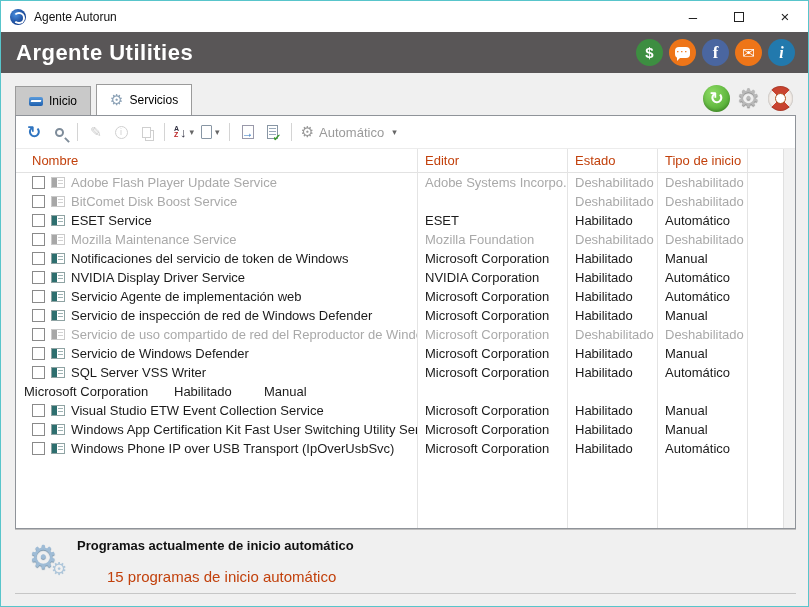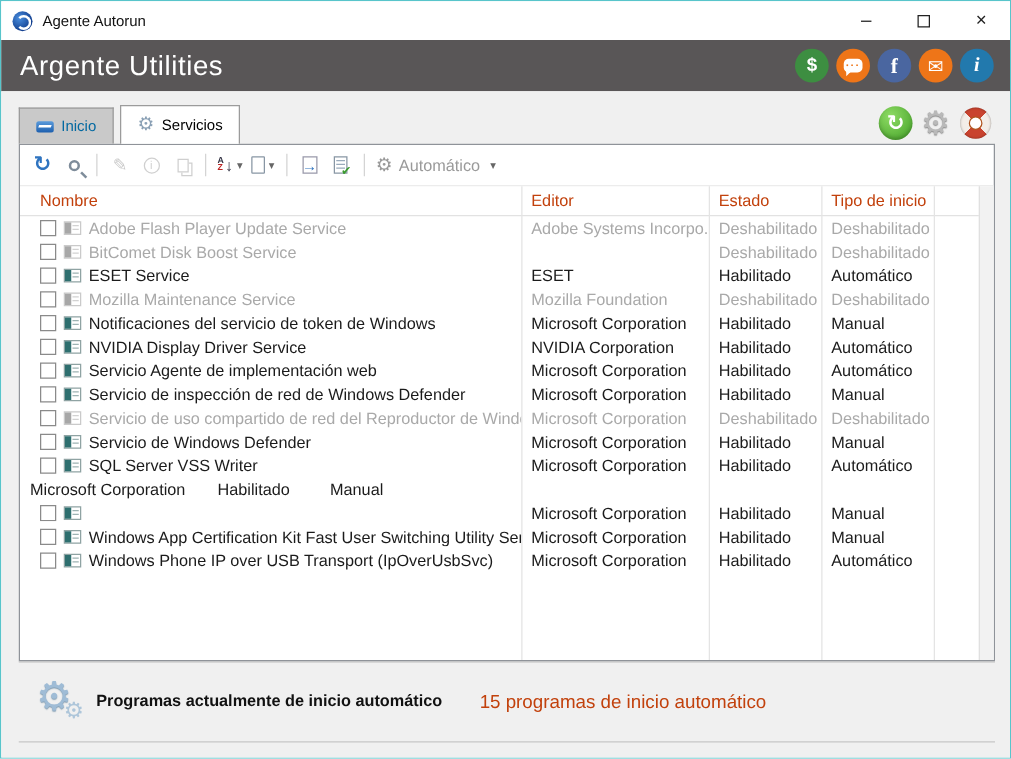--- a/index.html
+++ b/index.html
@@ -16,34 +16,34 @@
   .titlebar{height:31px;background:#fff;display:flex;align-items:center;flex:0 0 auto}
   .appicon{width:16px;height:16px;border-radius:50%;margin-left:9px;background:radial-gradient(circle at 35% 35%,#4a8ede,#123f8f 70%);position:relative}
   .appicon::after{content:"";position:absolute;left:3px;top:3px;width:8px;height:8px;border:2px solid #fff;border-left-color:transparent;border-radius:50%}
   .wtitle{font-size:12px;color:#111;margin-left:8px}
   .winbtns{margin-left:auto;display:flex;height:100%}
   .wbtn{width:46px;height:100%;display:flex;align-items:center;justify-content:center;font-size:15px;color:#222;cursor:pointer}
   .maxsq{width:10px;height:10px;border:1px solid #222;display:inline-block}
 
   
   .band{height:41px;background:var(--header-band);display:flex;align-items:center;flex:0 0 auto}
-  .bandtitle{color:#fff;font-size:22px;font-weight:400;letter-spacing:.5px;margin-left:15px}
+  .bandtitle{color:#fff;font-size:22px;font-weight:700;letter-spacing:.5px;margin-left:15px}
   .bandicons{margin-left:auto;margin-right:13px;display:flex;gap:6px;align-items:center}
   .bico{width:27px;height:27px;border-radius:50%;display:flex;align-items:center;justify-content:center;color:#fff;font-weight:bold;font-size:15px;cursor:pointer}
   .bico.green{background:var(--donate-green)}
   .bico.orange{background:var(--brand-orange)}
   .bico.fb{background:var(--facebook-blue);font-family:"Liberation Serif",serif;font-size:17px}
   .bico.blue{background:var(--info-blue);font-family:"Liberation Serif",serif;font-style:italic;font-size:16px}
   .bubble{width:15px;height:11px;background:#fff;border-radius:4px;display:flex;align-items:center;justify-content:center;color:var(--brand-orange);font-size:9px;letter-spacing:1px;line-height:5px;position:relative}
   .bubble::after{content:"";position:absolute;left:2px;bottom:-3px;border:3px solid transparent;border-top-color:#fff;border-left-color:#fff}
 
   
   .content{flex:1;background:#f0f0f0;position:relative}
   .tabsrow{position:absolute;left:14px;top:11px;right:14px;height:31px;display:flex;align-items:flex-end}
-  .tab{height:29px;background:#c9c9c9;border:1px solid #9b9b9b;border-bottom:none;display:flex;align-items:center;gap:6px;padding:0 13px;font-size:12px;color:#0369a1;margin-right:5px;cursor:pointer;position:relative;z-index:1}
+  .tab{height:29px;background:#c9c9c9;border:1px solid #9b9b9b;border-bottom:none;display:flex;align-items:center;gap:6px;padding:0 13px;font-size:12px;color:#000000;margin-right:5px;cursor:pointer;position:relative;z-index:1}
   .tab.active{height:31px;background:#fff;color:#000;z-index:3}
   .ticon-inicio{width:14px;height:9px;background:linear-gradient(#5a9bdc,#1d5fae);border-radius:2px;position:relative}
   .ticon-inicio::after{content:"";position:absolute;left:2px;top:3px;right:2px;height:2px;background:#fff;transform:skewX(-20deg)}
   .tabclock{display:inline-block}
   .ticon-gear{font-size:15px;color:#8aa0b5;line-height:14px}
   .rightactions{margin-left:auto;display:flex;gap:5px;align-items:center;padding-bottom:3px}
   .ract{width:27px;height:27px;border-radius:50%;display:flex;align-items:center;justify-content:center;cursor:pointer}
   .ract.refresh{background:radial-gradient(circle at 35% 30%,#8edb64,var(--refresh-green) 75%);color:#fff;font-size:17px;font-weight:bold;box-shadow:inset 0 -2px 3px rgba(0,0,0,.2)}
   .ract.gear{font-size:26px;color:#b9b9b9;text-shadow:0 1px 1px #888}
   .lifering{width:25px;height:25px;border-radius:50%;background:conic-gradient(#c9432f 0 45deg,#f3ede8 45deg 135deg,#c9432f 135deg 225deg,#f3ede8 225deg 315deg,#c9432f 315deg);position:relative;box-shadow:inset 0 0 2px rgba(0,0,0,.4)}
@@ -91,21 +91,21 @@
   .trow.disabled{color:var(--disabled-text)}
   .trow.disabled .svcicon{filter:grayscale(1);opacity:.55}
   .colsep{position:absolute;top:33px;bottom:0;width:1px;background:#e4e4e4;z-index:0}
   .vscroll{position:absolute;top:33px;bottom:0;right:0;width:12px;background:#f2f2f2;border-left:1px solid #e0e0e0}
 
   
   .footer{position:absolute;left:14px;top:456px;width:781px;height:65px;background:#f0f0f0;border-top:1px solid #bdbdbd;border-bottom:1px solid #c6c6c6;display:flex;align-items:center}
   .fgears{width:62px;position:relative;height:100%;flex:0 0 auto}
   .fg1{position:absolute;left:14px;top:8px;font-size:32px;color:#9fbcd6;text-shadow:0 1px 1px #7d98ad}
   .fg2{position:absolute;left:36px;top:28px;font-size:18px;color:#aec6da}
-  .ftexts{display:flex;flex-direction:row;gap:0}
+  .ftexts{display:flex;flex-direction:column;gap:15px}
   .ftitle{font-size:13px;font-weight:bold;color:#111}
   .fsub{font-size:15px;color:#c2410c;margin-left:30px}
 </style>
 </head>
 <body>
 
 <div class="win">
 
   <div class="titlebar">
     <span class="appicon"></span>
@@ -327,20 +327,21 @@
   <div class="trow">
     <span class="c c-editor">Microsoft Corporation</span>
     <span class="c c-estado">Habilitado</span>
     <span class="c c-tipo">Manual</span>
   </div>
 
   <div class="trow">
     <span class="c c-name">
       <span class="cbx"></span>
       <span class="svcicon"></span>
+      <span class="txt">Visual Studio ETW Event Collection Service</span>
     </span>
     <span class="c c-editor">Microsoft Corporation</span>
     <span class="c c-estado">Habilitado</span>
     <span class="c c-tipo">Manual</span>
   </div>
 
   <div class="trow">
     <span class="c c-name">
       <span class="cbx"></span>
       <span class="svcicon"></span>

